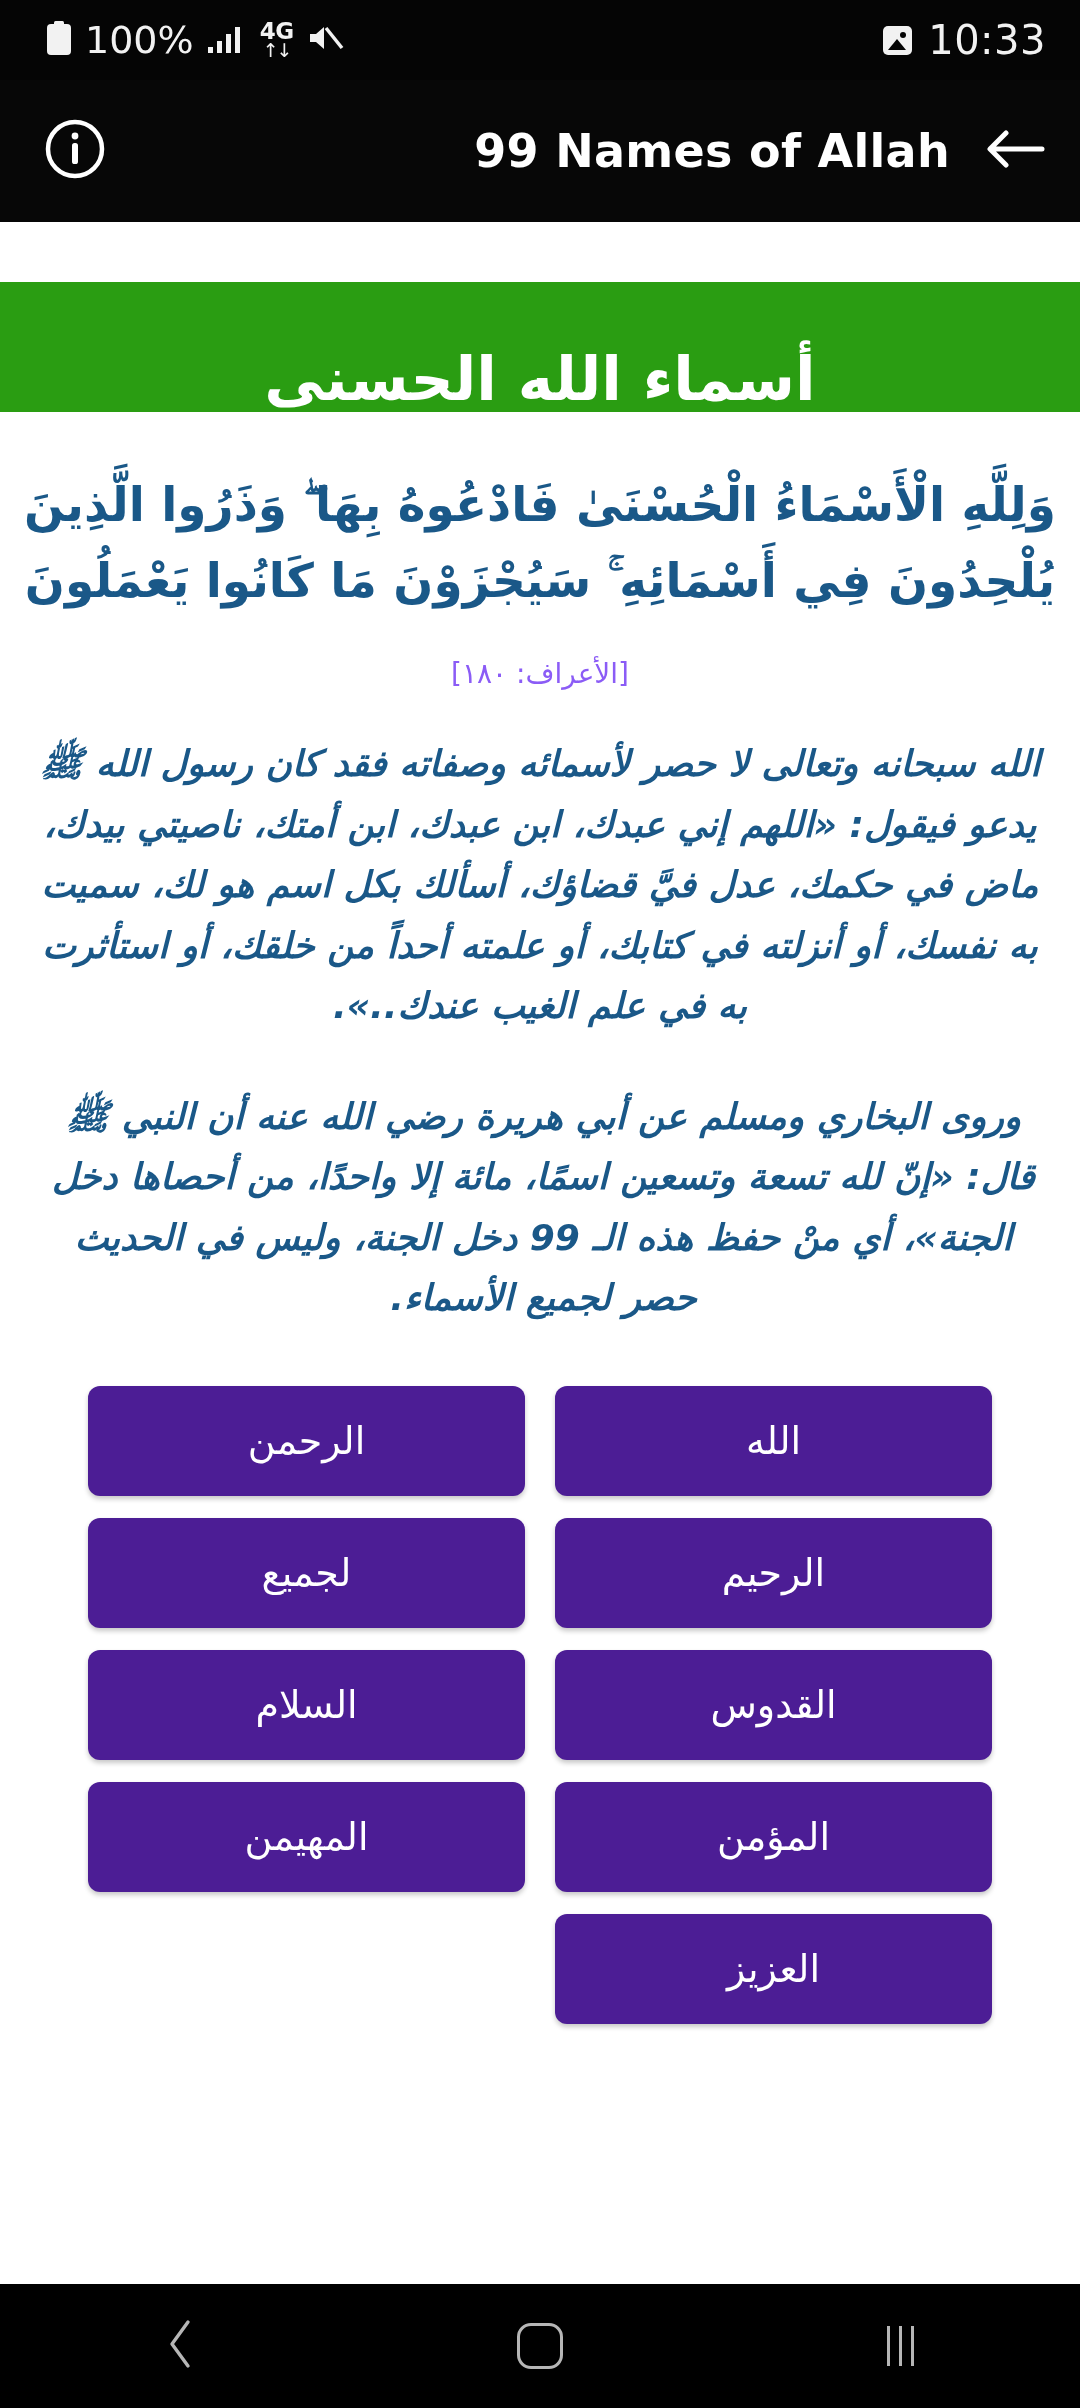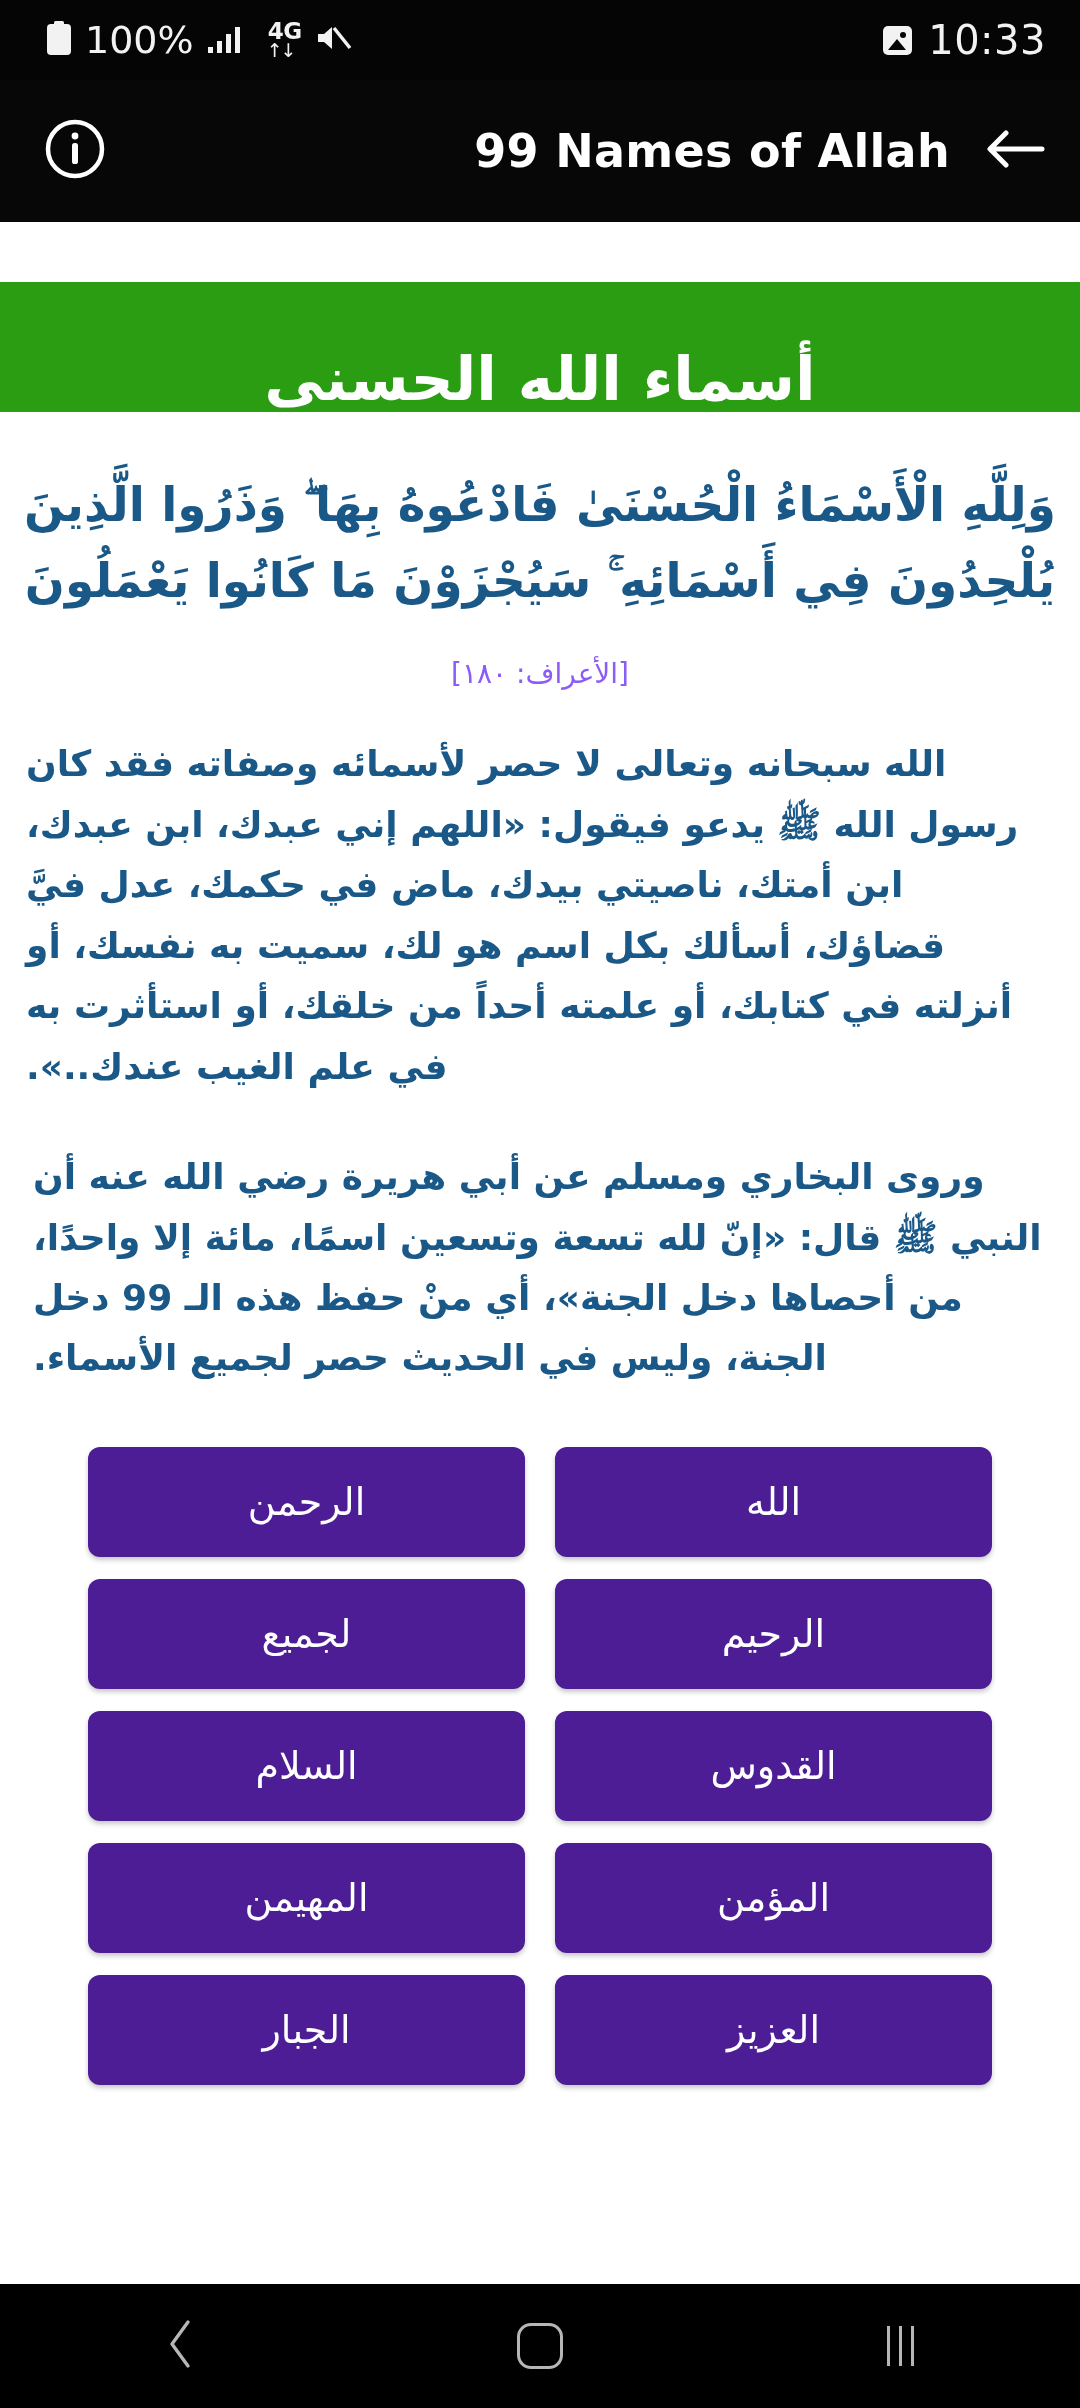--- a/index.html
+++ b/index.html
@@ -29,21 +29,21 @@
   .img-ic::before {
     content:""; position:absolute; left:5px; bottom:5px;
     width:0; height:0; border-left:9px solid transparent;
     border-right:9px solid transparent; border-bottom:11px solid #050505;
   }
   .img-ic::after {
     content:""; position:absolute; right:6px; top:6px;
     width:6px; height:6px; border-radius:50%; background:#050505;
   }
   .net4g { display:flex; flex-direction:column; align-items:center; line-height:1; }
-  .net4g .lbl { font-size:23px; font-weight:700; letter-spacing:-0.5px;margin-left:8px; }
+  .net4g .lbl { font-size:23px; font-weight:700; letter-spacing:-0.5px; }
   .net4g .arr { font-size:19px; margin-top:-2px; letter-spacing:-2px; }
 
   
   .appbar {
     position:absolute; top:80px; left:0; width:1080px; height:142px;
     background:#070707; display:flex; align-items:center;
   }
   .backbtn { width:130px; display:flex; align-items:center; justify-content:center; }
   .appbar-title {
     color:#fff; font-size:46px; font-weight:700; letter-spacing:0.3px;
@@ -67,22 +67,22 @@
   .ayah {
     color:#1a5888; font-weight:700; text-align:center;
     font-size:47px; line-height:1.62; padding:55px 22px 0 22px;
     font-family:"DejaVu Sans","Liberation Sans",sans-serif;
   }
   .ayah-ref {
     color:#8b5cf6; text-align:center; font-size:28px;
     font-weight:400; padding-top:38px;
   }
   .para {
-    color:#1a5888; font-weight:700; text-align:left;
-    font-size:36px; line-height:1.68; padding:44px 26px 0 26px;
+    color:#1a5888; font-weight:700; text-align:center;
+    font-size:36px; line-height:1.68; padding:44px 26px 0 26px;font-style:italic;
   }
   .para.p2 { padding-top:50px;padding-left:33px; }
 
   
   .grid {
     margin-top:58px; padding:0 88px;
     display:flex; flex-wrap:wrap; gap:22px 30px;
     direction:rtl;
   }
   .namebtn {
@@ -181,21 +181,20 @@
     <div class="grid">
       <button class="namebtn">الله</button>
       <button class="namebtn">الرحمن</button>
       <button class="namebtn">الرحيم</button>
       <button class="namebtn">لجميع</button>
       <button class="namebtn">القدوس</button>
       <button class="namebtn">السلام</button>
       <button class="namebtn">المؤمن</button>
       <button class="namebtn">المهيمن</button>
       <button class="namebtn">العزيز</button>
-      <button class="namebtn">الجبار</button>
     </div>
   </div>
 
   <div class="navbar">
     <div class="navbtn">
       <span class="bars">
           <i></i>
           <i></i>
           <i></i>
         </span>

